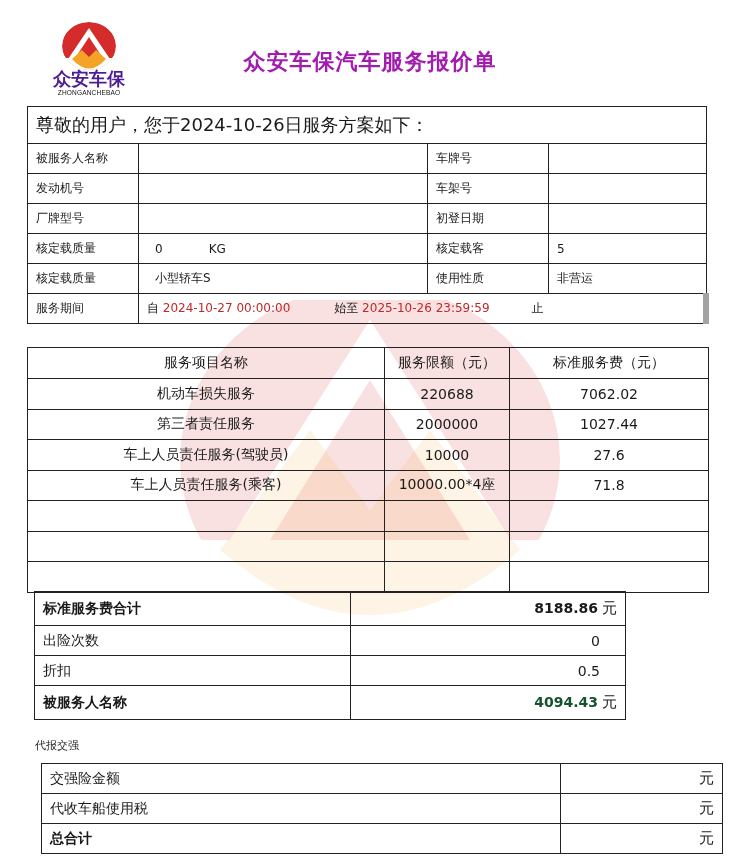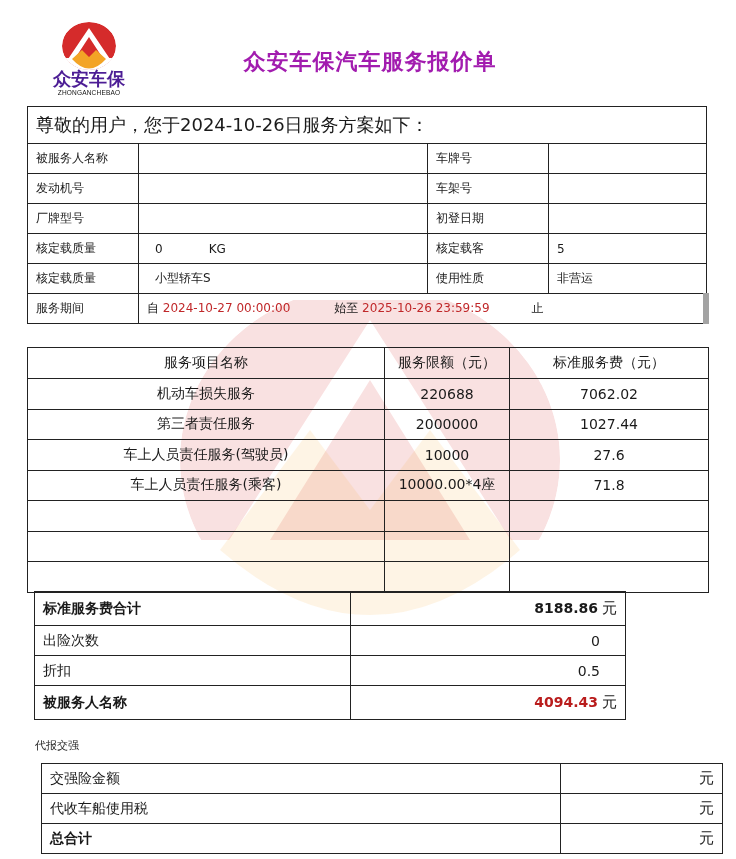--- a/index.html
+++ b/index.html
@@ -31,21 +31,21 @@
   #items td { height:29.5px; text-align:center; font-size:14px; }
   #items tr.head td { font-size:14px; height:30px; }
   #items td.c1 { width:340px; }
   #items td.c2 { width:108px; }
 
   #summary { left:34px; top:591px; width:592px; }
   #summary td { height:29px; font-size:14px; }
   #summary td.r { text-align:right; padding-right:8px; }
   #summary tr.bold td { font-weight:bold; height:33px; }
   .yuan { font-weight:normal; font-size:15px; margin-left:4px; }
-  .amt-red { color:#b91c1c; font-weight:bold; }
+  .amt-red { color:#14532d; font-weight:bold; }
   .pad-right { padding-right:25px !important; }
 
   .section-label { position:absolute; left:35px; top:738px; font-size:11px; z-index:2; }
   #jq { left:41px; top:763px; width:682px; }
   #jq td { height:29px; font-size:14px; }
   #jq td.r { text-align:right; }
   #jq tr.bold td.l { font-weight:bold; }
 </style>
 </head>
 <body>

